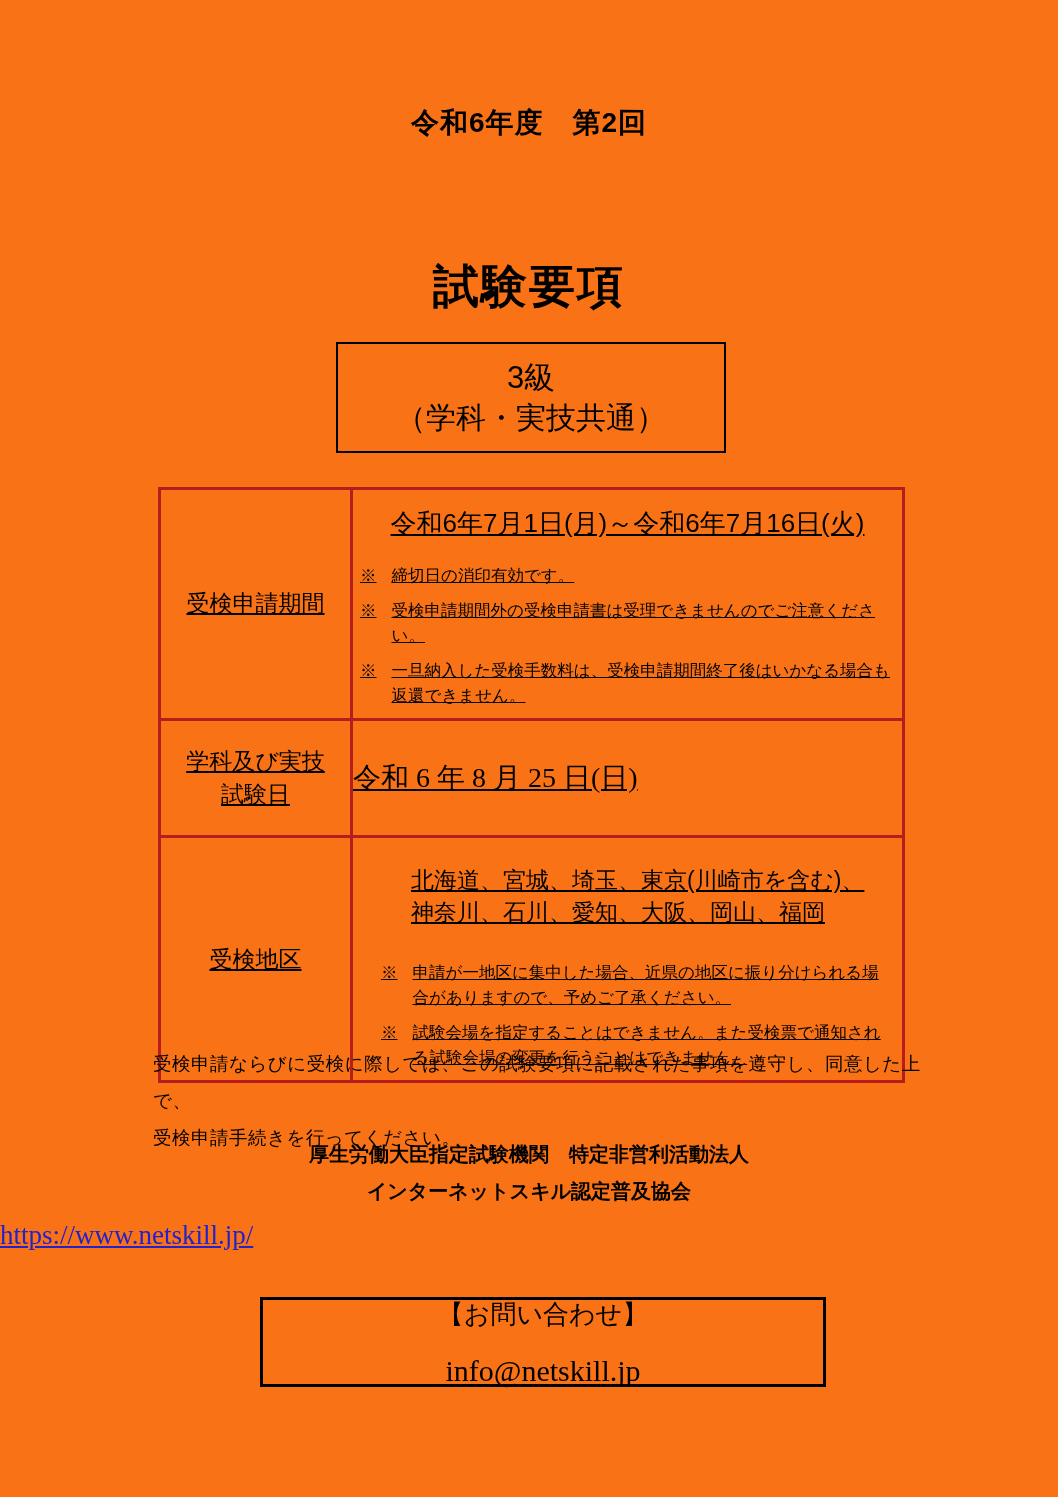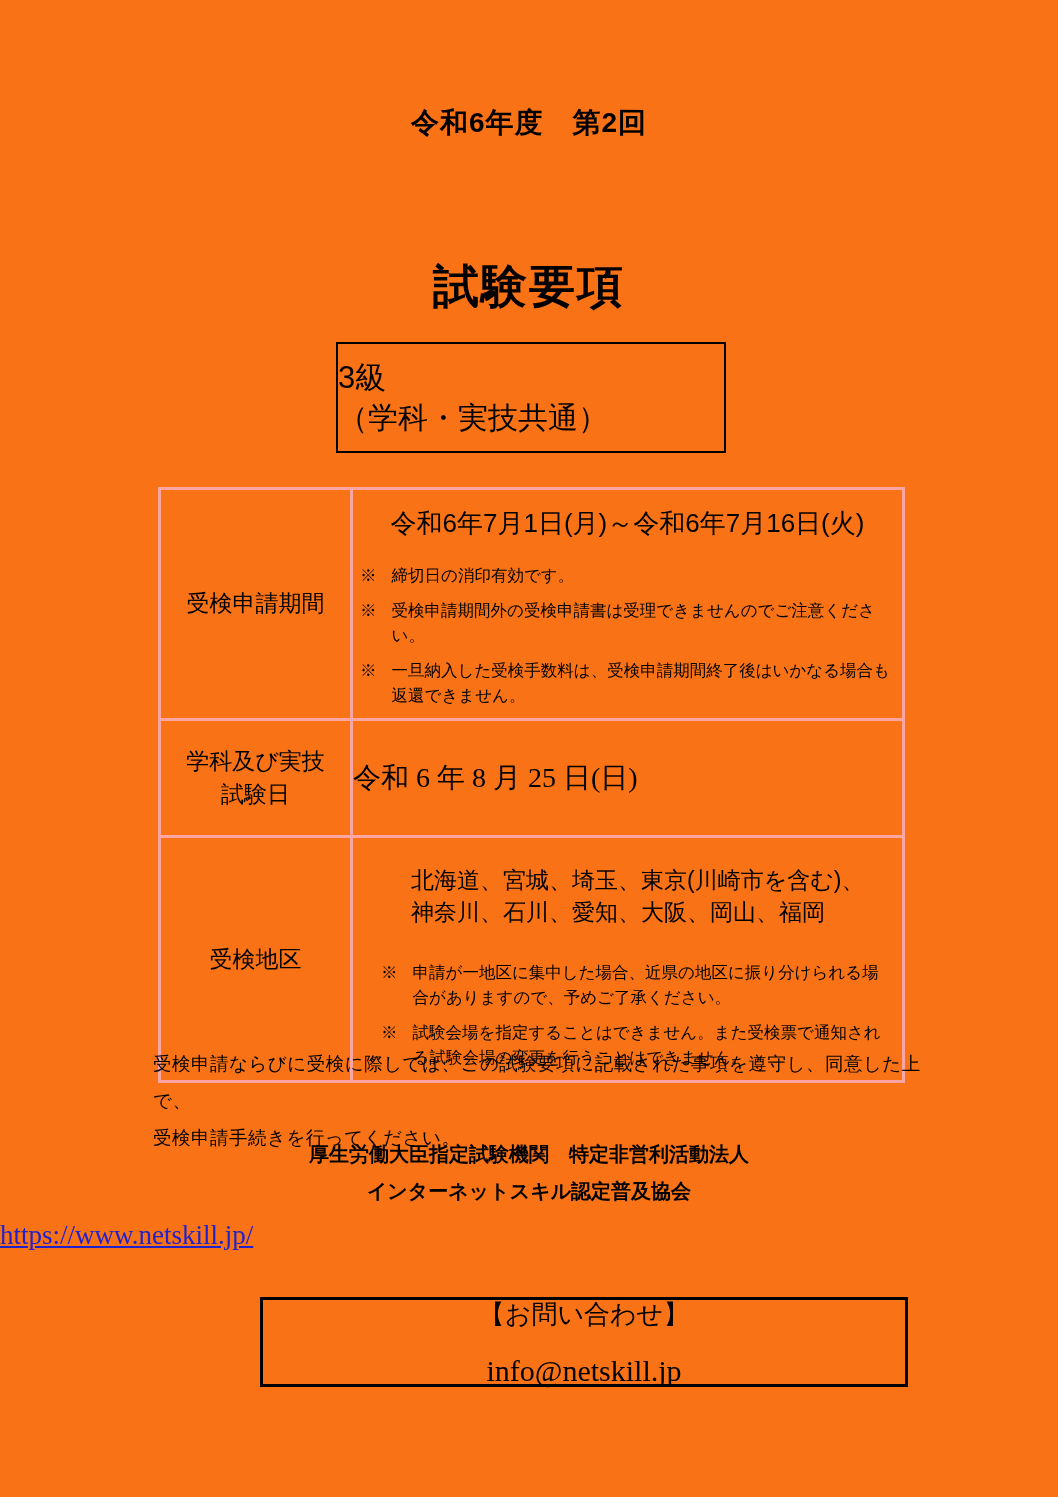--- a/index.html
+++ b/index.html
@@ -31,36 +31,37 @@
     text-align: center; font-size: 46px; font-weight: bold;
     letter-spacing: 2px;
   }
   
   .level-box {
     position: absolute; left: 336px; top: 342px;
     width: 390px; height: 111px;
     border: 2px solid #000;
     box-sizing: border-box;
     display: flex; flex-direction: column;
-    align-items: flex-start; justify-content: center;
+    align-items: center; justify-content: center;
     gap: 4px;
   }
   .level-box .line1 { font-size: 31px; line-height: 1.2; }
   .level-box .line2 { font-size: 30px; line-height: 1.2; }
   
   .exam-table {
     position: absolute; left: 158px; top: 487px;
     width: 747px;
     border-collapse: collapse;
     table-layout: fixed;
   }
   .exam-table td {
-    border: 3px solid #fca5a5;
+    border: 3px solid #b91c1c;
     vertical-align: middle;
     padding: 0;
+    text-decoration: underline;
   }
   .col-label { width: 192px; }
   .cell-label {
     text-align: center;
     font-size: 23px;
     line-height: 1.45;
   }
   .cell-value { vertical-align: top; }
   .row1 td { height: 193px; }
   .row2 td { height: 114px; }
@@ -104,21 +105,21 @@
     position: absolute; top: 1220px; left: 0; width: 100%;
   }
   .url-line a {
     font-family: "Liberation Serif", serif;
     font-size: 27px;
     color: #2222cc;
     text-decoration: underline;
   }
   .contact-box {
     position: absolute; left: 260px; top: 1297px;
-    width: 648px; height: 90px;
+    width: 566px; height: 90px;
     border: 3px solid #000;
     box-sizing: border-box;
     display: flex; flex-direction: column;
     align-items: center; justify-content: center;
     font-family: "Liberation Serif", serif;
   }
   .contact-heading { font-size: 26px; line-height: 37px; }
   .contact-email { font-size: 30px; line-height: 37px; margin-top: 19px; }
 </style>
 </head>

